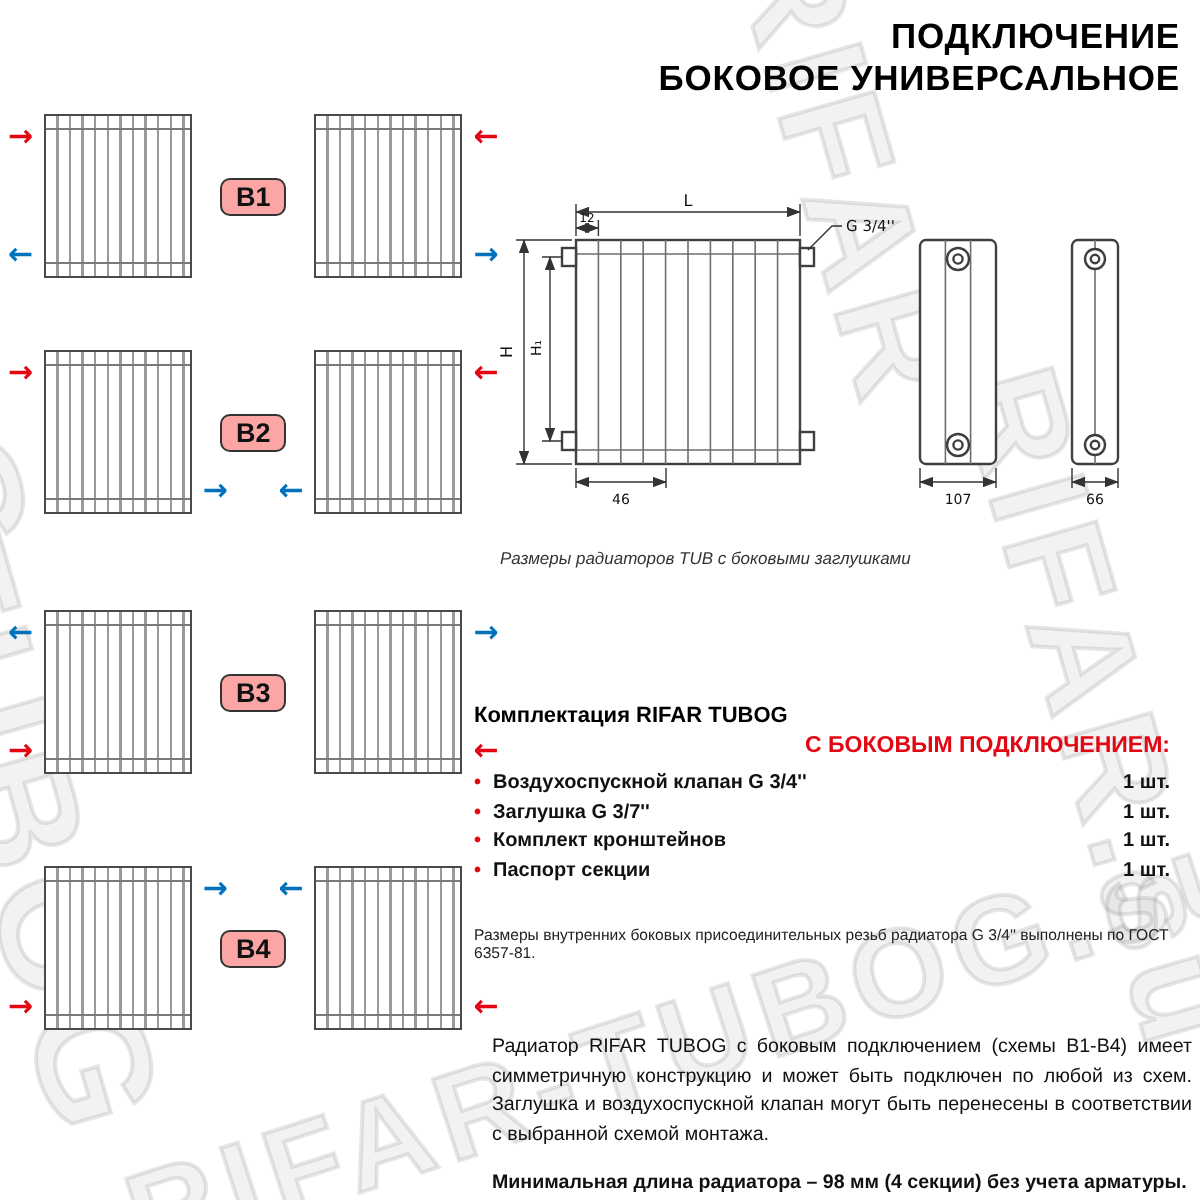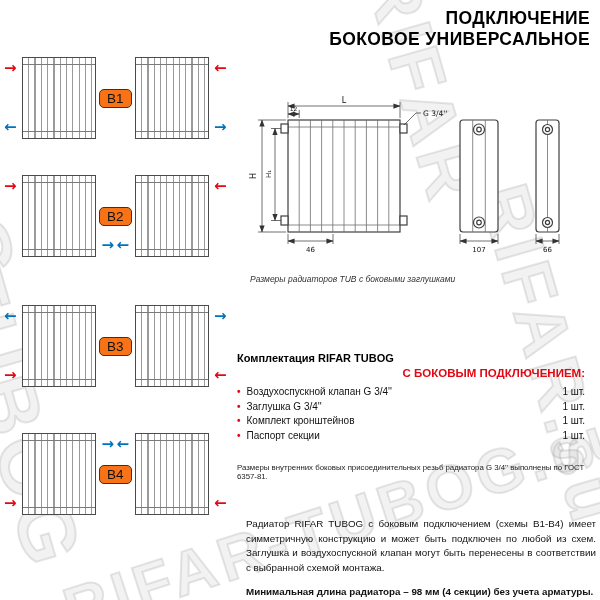--- a/index.html
+++ b/index.html
@@ -25,43 +25,43 @@
   
   .schemes{position:absolute;left:22px;top:57px;width:212px;}
   .scheme-row{display:flex;align-items:center;height:82px;margin-bottom:36px;}
   .scheme-row:nth-child(2){margin-bottom:48px;}
   .scheme-row:nth-child(3){margin-bottom:46px;}
   .radiator{position:relative;width:72px;height:80px;border:1.6px solid #4a4a4a;background:
       repeating-linear-gradient(90deg,#fff 0px,#fff 5.1px,#9a9a9a 5.1px,#9a9a9a 6.3px);}
   .radiator::before,.radiator::after{content:"";position:absolute;left:0;right:0;border-top:1px solid #7a7a7a;}
   .radiator::before{top:6px;}
   .radiator::after{bottom:6px;}
-  .scheme-label{border:1.7px solid #333;border-radius:5px;padding:1px 7px;font-weight:normal;
-      font-size:13.5px;background:#f97316;margin:0 3px;z-index:1;}
+  .scheme-label{border:1.7px solid #333;border-radius:5px;padding:1px 7px;font-weight:bold;
+      font-size:13.5px;background:#fca5a5;margin:0 14px;z-index:1;}
   .arrow{position:absolute;font-size:15px;font-weight:bold;line-height:1;z-index:2;
       font-family:"DejaVu Sans",sans-serif;}
   .pos-tl{left:-19px;top:3px;}
   .pos-bl{left:-19px;bottom:3px;}
   .pos-tr{right:-19px;top:3px;}
   .pos-br{right:-19px;bottom:3px;}
 
   
   .drawing{position:absolute;left:246px;top:92px;width:346px;height:178px;}
   .drawing .ln{stroke:#3f3f3f;stroke-width:1.2;fill:#fff;}
   .drawing .ln-thin{stroke:#6e6e6e;stroke-width:.8;fill:none;}
   .drawing .dim{stroke:#333;stroke-width:.7;fill:none;}
   .drawing text{fill:#111;font-family:"DejaVu Sans",sans-serif;}
   .caption{position:absolute;left:250px;top:274px;font-size:8.5px;font-style:italic;color:#333;}
 
   
   .equipment{position:absolute;left:237px;top:352px;width:348px;}
   .eq-title{font-size:11px;font-weight:bold;color:#000;}
   .eq-subtitle{font-size:11.5px;font-weight:bold;color:var(--accent,#e30613);margin-top:3px;text-align:right;}
   .eq-items{margin-top:7px;}
-  .eq-item{display:flex;font-size:10px;margin-bottom:3.5px;align-items:center;}
+  .eq-item{display:flex;font-size:10px;margin-bottom:3.5px;align-items:center;font-weight:bold;}
   .eq-item .name::before{content:"•";color:var(--accent,#e30613);margin-right:6px;font-weight:bold;}
   .eq-item .qty{margin-left:auto;}
   .eq-note{margin-top:22px;font-size:7.8px;color:#222;}
 
   
   .description{position:absolute;left:246px;top:469px;width:350px;margin-top:48px;}
   .desc-par{font-size:9.8px;line-height:1.5;text-align:justify;margin:0;}
   .desc-min{font-size:9.8px;font-weight:bold;margin-top:9px;line-height:1.45;}
 </style>
 </head>
@@ -198,21 +198,21 @@
 
     <div class="equipment">
       <div class="eq-title">Комплектация RIFAR TUBOG</div>
       <div class="eq-subtitle">С БОКОВЫМ ПОДКЛЮЧЕНИЕМ:</div>
       <div class="eq-items">
         <div class="eq-item">
           <span class="name">Воздухоспускной клапан G 3/4''</span>
           <span class="qty">1 шт.</span>
         </div>
         <div class="eq-item">
-          <span class="name">Заглушка G 3/4''</span>
+          <span class="name">Заглушка G 3/7''</span>
           <span class="qty">1 шт.</span>
         </div>
         <div class="eq-item">
           <span class="name">Комплект кронштейнов</span>
           <span class="qty">1 шт.</span>
         </div>
         <div class="eq-item">
           <span class="name">Паспорт секции</span>
           <span class="qty">1 шт.</span>
         </div>

